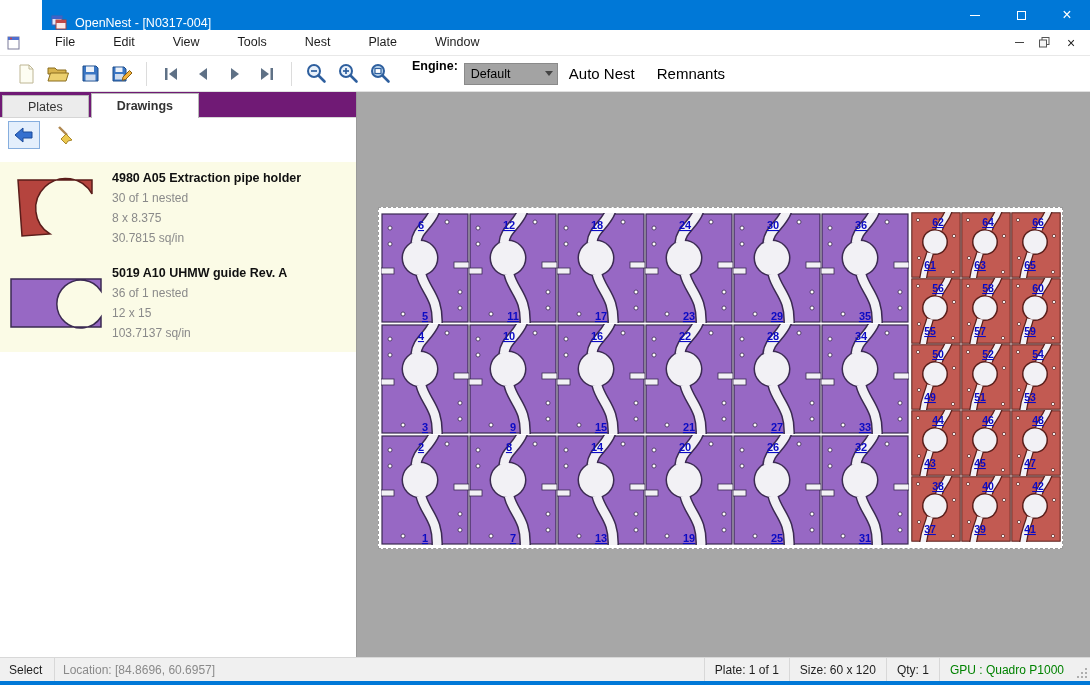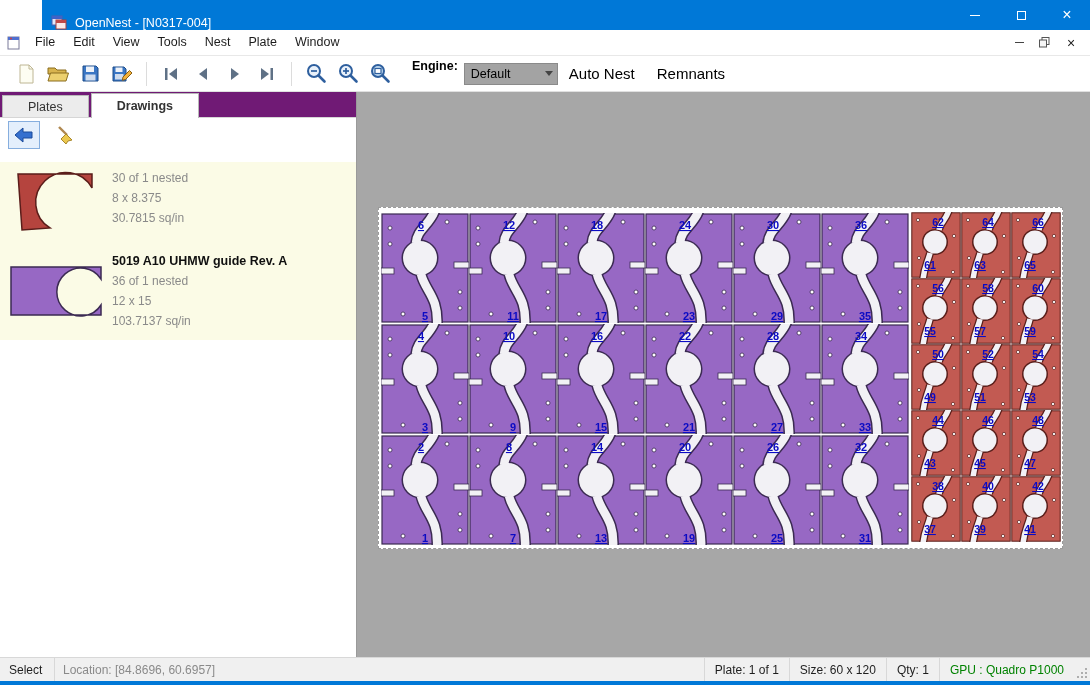--- a/index.html
+++ b/index.html
@@ -11,21 +11,21 @@
   .titlebar { flex:0 0 30px; background:#0078d7; display:flex; align-items:flex-end; color:#fff;margin-left:42px; }
   .app-icon { margin:0 8px 0 9px; display:flex; }
   .title-text { font-size:12.5px; }
   .win-controls { margin-left:auto; display:flex; height:100%; }
   .win-btn { width:46px; display:flex; align-items:center; justify-content:center; color:#fff; cursor:default; }
   .glyph-min { width:10px; height:1px; background:#fff; display:inline-block; }
   .glyph-max { width:9px; height:9px; border:1px solid #fff; display:inline-block; }
   .glyph-close { font-size:16px; line-height:1; }
 
   
-  .menubar { flex:0 0 26px; display:flex; align-items:center; background:#fff; border-bottom:1px solid #e8e8e8; padding-left:6px; }
+  .menubar { flex:0 0 26px; display:flex; align-items:center; background:#fff; border-bottom:1px solid #e8e8e8; padding-left:6px;gap:20px; }
   .mdi-doc-icon { display:flex; margin-right:4px; }
   .menu-item { padding:0 9px; line-height:25px; color:#1c1c1c; cursor:default; }
   .mdi-controls { margin-left:auto; display:flex; align-items:center; padding-right:8px; gap:4px; }
   .mdi-btn { width:22px; height:20px; display:flex; align-items:center; justify-content:center; color:#444; }
   .glyph-min-d { width:9px; height:1px; background:#444; display:inline-block; }
   .glyph-close-d { font-size:14px; color:#222; line-height:1; }
 
   
   .toolbar { flex:0 0 36px; display:flex; align-items:center; background:#fff; border-bottom:1px solid #e0e0e0; padding-left:10px; }
   .tbtn { width:32px; height:30px; display:flex; align-items:center; justify-content:center; background:none; border:none; }
@@ -233,20 +233,21 @@
         </button>
       </div>
       <div class="drawing-list">
         <div class="drawing-item">
           <div class="thumb">
             <svg width="84" height="68" viewBox="0 0 84 68">
               <path d="M4,6 L78,6 L78,20 A30,30 0 1 0 36,60 L8,62 Z" stroke="#5a1d1a" stroke-width="1.5" fill="#b5443e"></path>
             </svg>
           </div>
           <div class="meta">
+            <div class="dtitle">4980 A05 Extraction pipe holder</div>
             <div class="dline">30 of 1 nested</div>
             <div class="dline">8 x 8.375</div>
             <div class="dline">30.7815 sq/in</div>
           </div>
         </div>
         <div class="drawing-item">
           <div class="thumb">
             <svg width="98" height="60" viewBox="0 0 98 60">
               <path d="M4,6 L94,6 L94,18 A24,24 0 1 0 94,44 L94,54 L4,54 Z" stroke="#3b2a52" stroke-width="1.5" fill="#9768c4"></path>
             </svg>

